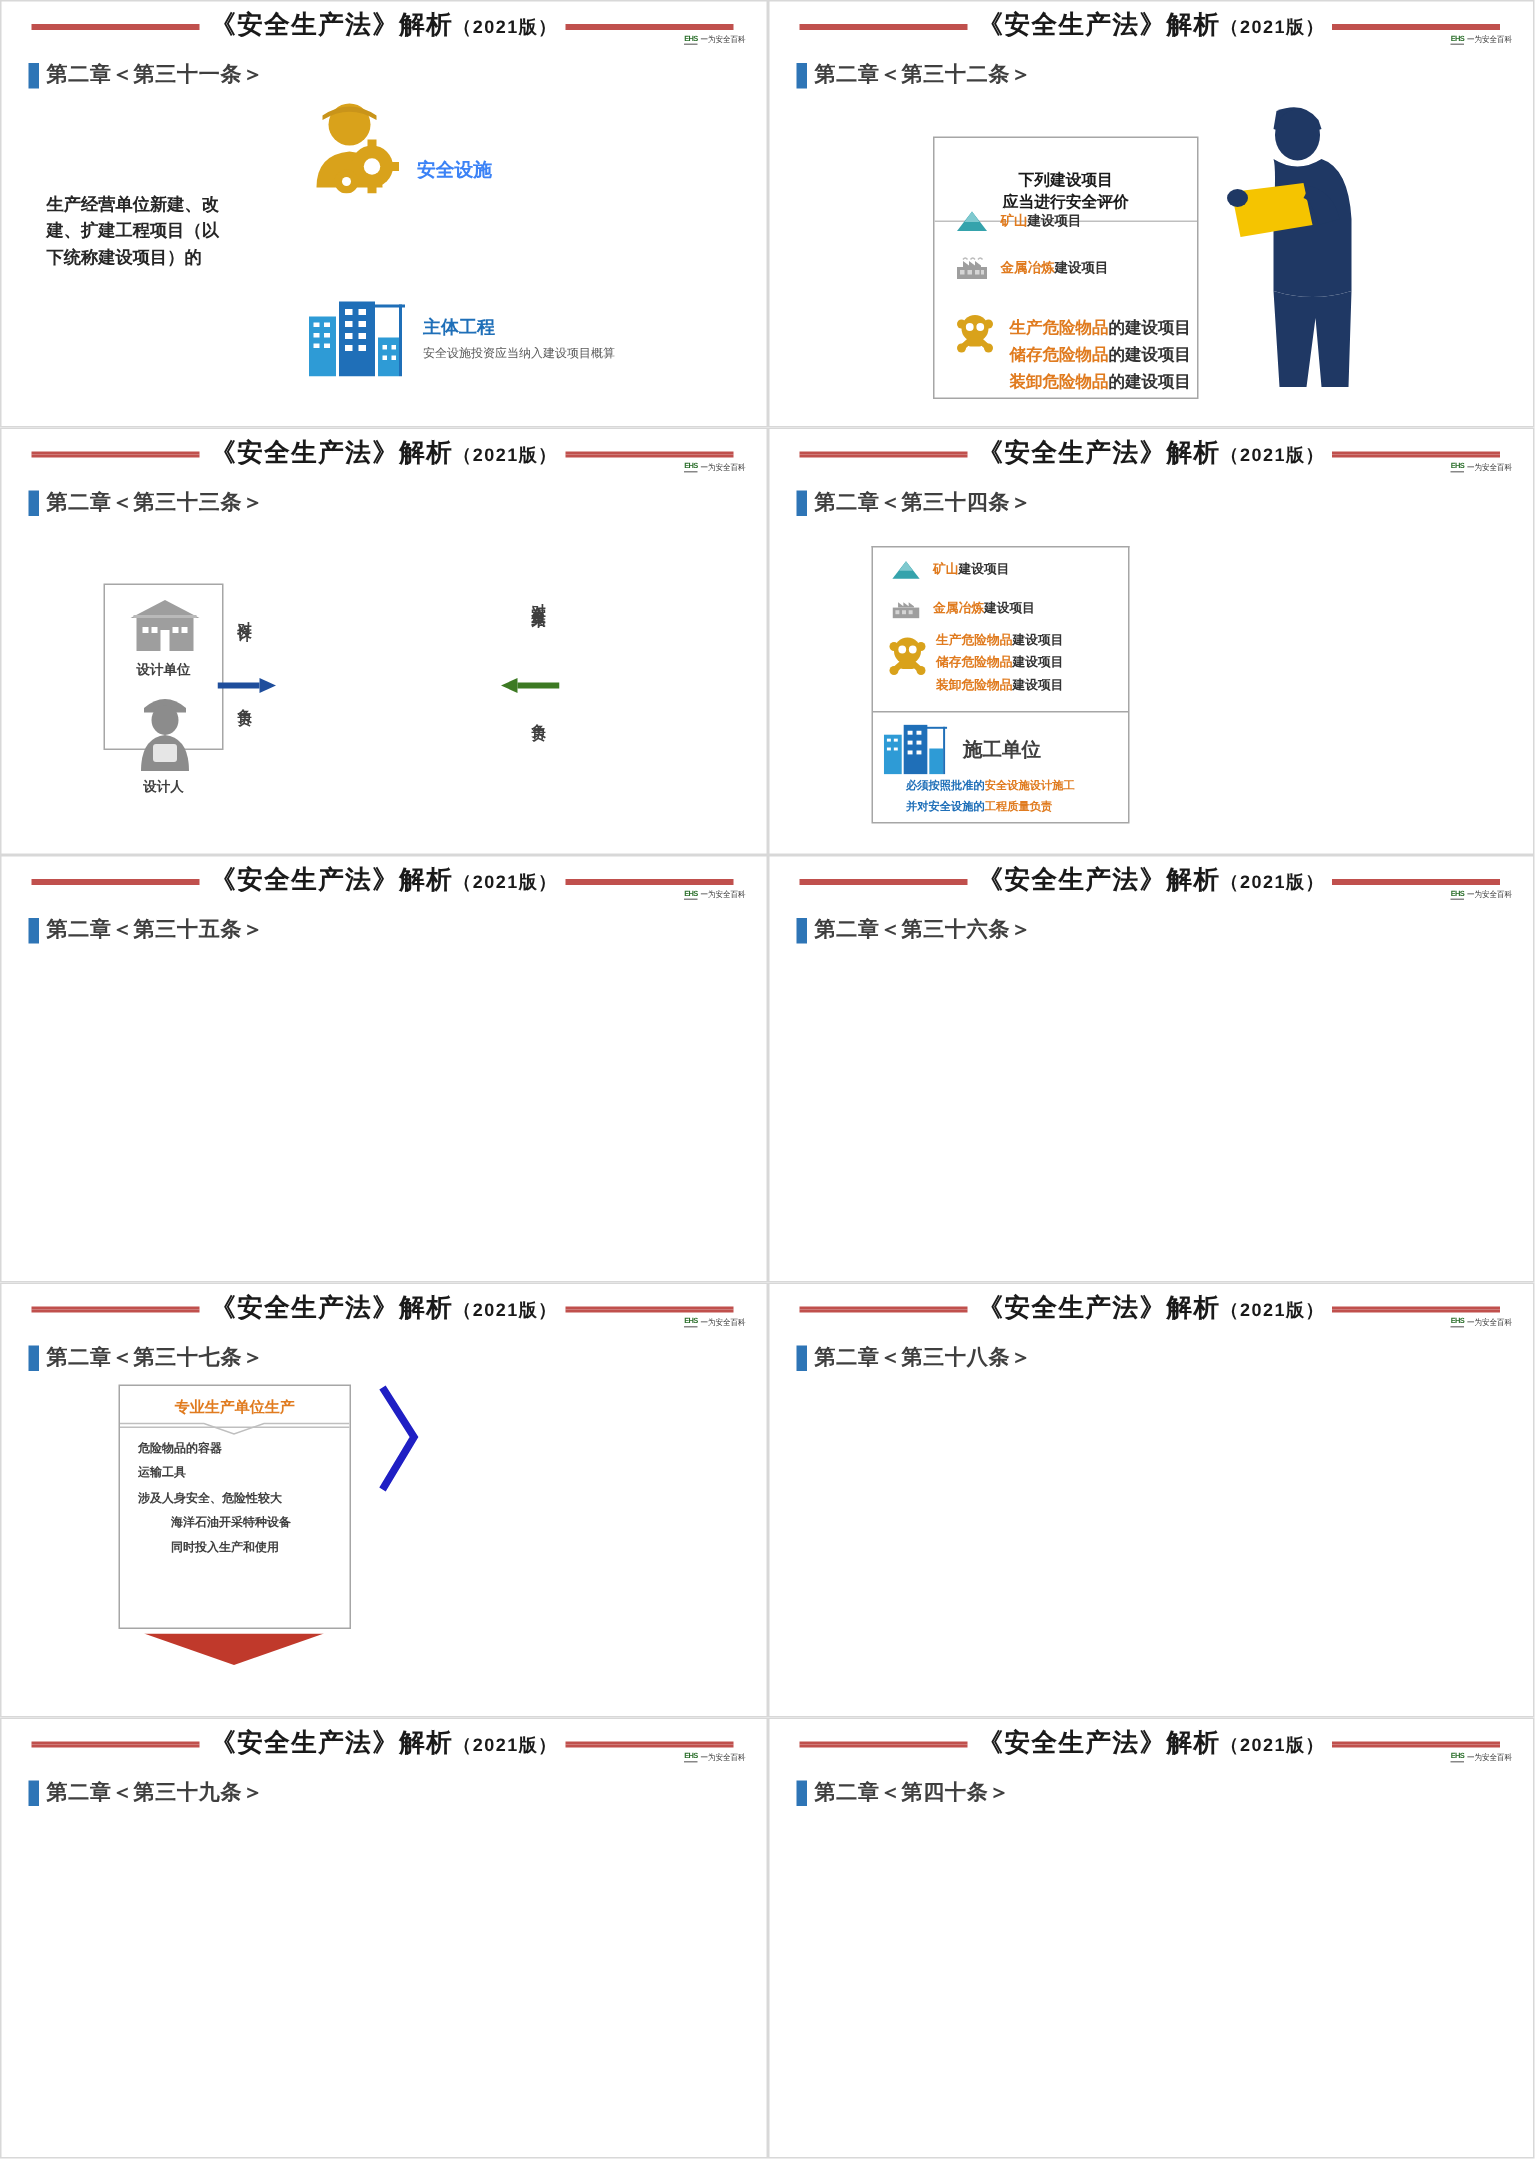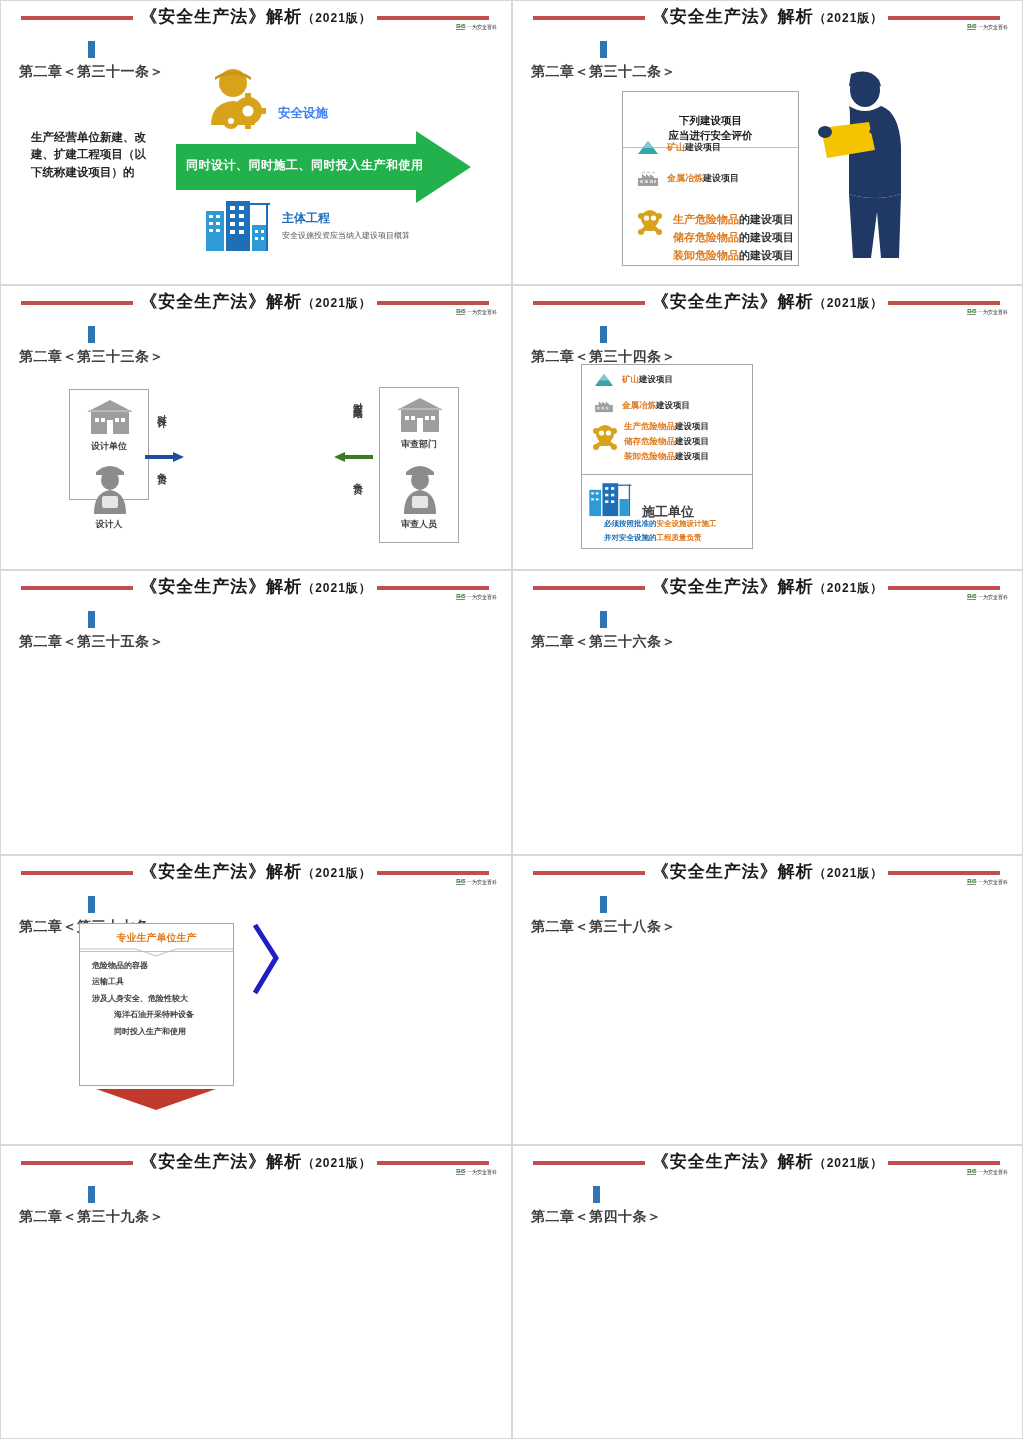--- a/index.html
+++ b/index.html
@@ -15,21 +15,21 @@
   .hdr { position:absolute; left:0; top:0; width:100%; height:34px; }
   .hdr .rule-l, .hdr .rule-r { position:absolute; top:15px; height:0; border-top:2px solid #c0504d; border-bottom:2px solid #c0504d; }
   .hdr .rule-l { left:20px; width:112px; }
   .hdr .rule-r { right:22px; width:112px; }
   .hdr .ttl { position:absolute; left:0; right:0; top:4px; text-align:center; font-size:17px; font-weight:bold; color:#1a1a1a; letter-spacing:1px; }
   .hdr .ttl .yr { font-size:12px; letter-spacing:1px; }
   .brand { position:absolute; right:14px; top:22px; font-size:5px; color:#555; display:flex; align-items:center; gap:2px; white-space:nowrap; }
   .brand .eh { color:#2a6e2a; font-weight:bold; letter-spacing:-.5px; border-bottom:1px solid #888; }
   .brand .bn { color:#333; transform:scaleY(1.1); }
   
-  .chap { position:absolute; left:18px; top:40px; display:flex; align-items:center; gap:5px;flex-direction:column; }
+  .chap { position:absolute; left:18px; top:40px; display:flex; align-items:center; gap:5px; }
   .chap .bar { width:7px; height:17px; background:#2e75b6; }
   .chap .txt { font-size:14px; font-weight:bold; color:#3f3f3f; letter-spacing:.5px; }
   
   .orange { color:#e07b1f; }
   .ob { color:#e07b1f; font-weight:bold; }
   .dk { color:#333; font-weight:bold; }
   .blue { color:#1f6fb8; }
   .box { border:1px solid #a6a6a6; background:#fff; }
 
   
@@ -87,25 +87,20 @@
           <rect x="44" y="26" width="6" height="6"></rect>
           <rect x="44" y="56" width="6" height="6"></rect>
           <rect x="29" y="41" width="6" height="6"></rect>
           <rect x="59" y="41" width="6" height="6"></rect>
         </g>
       <circle cx="30" cy="54" r="8" fill="#d9a21b"></circle>
         <circle cx="30" cy="54" r="3" fill="#fff"></circle>
     </svg>
     <div class="s1-t1">安全设施</div>
 
-    <div class="s1-arrow">
-      <div class="shaft"></div>
-      <div class="head"></div>
-      <div class="lbl">同时设计、同时施工、同时投入生产和使用</div>
-    </div>
 
     <svg class="s1-bl" width="70" height="52" viewBox="0 0 70 52">
       <rect x="2" y="12" width="18" height="40" fill="#2e9bd6"></rect>
       <rect x="22" y="2" width="24" height="50" fill="#1f6fb8"></rect>
       <rect x="48" y="26" width="14" height="26" fill="#2e9bd6"></rect>
       <g fill="#fff">
           <rect x="5" y="16" width="4" height="3"></rect>
           <rect x="12" y="16" width="4" height="3"></rect>
           <rect x="5" y="23" width="4" height="3"></rect>
           <rect x="12" y="23" width="4" height="3"></rect>
@@ -255,42 +250,20 @@
         <path d="M28 1 L39 6 L28 11z" fill="#1f4e9c"></path>
       </svg>
 
     <div style="position:absolute;left:350px;top:108px;" class="vtxt">对审查结果</div>
     <div style="position:absolute;left:350px;top:188px;" class="vtxt">负责</div>
     <svg style="position:absolute;left:332px;top:165px;" width="40" height="12" viewBox="0 0 40 12">
         <rect x="12" y="4" width="28" height="4" fill="#3d7a23"></rect>
         <path d="M12 1 L1 6 L12 11z" fill="#3d7a23"></path>
       </svg>
 
-    <div class="box" style="position:absolute;left:378px;top:101px;width:80px;height:156px;">
-      <svg style="position:absolute;left:15px;top:8px;" width="50" height="38" viewBox="0 0 50 38">
-        <path d="M25 2 L48 14 L2 14z" fill="#9e9e9e"></path>
-          <rect x="6" y="14" width="38" height="22" fill="#9e9e9e"></rect>
-        <rect x="22" y="22" width="6" height="14" fill="#fff"></rect>
-          <g fill="#fff">
-            <rect x="10" y="20" width="4" height="4"></rect>
-            <rect x="16" y="20" width="4" height="4"></rect>
-            <rect x="30" y="20" width="4" height="4"></rect>
-            <rect x="36" y="20" width="4" height="4"></rect>
-          </g>
-        <rect x="4" y="12" width="42" height="2" fill="#b9b9b9"></rect>
-      </svg>
-      <div class="s3-lbl" style="top:50px;">审查部门</div>
-      <svg style="position:absolute;left:18px;top:70px;" width="44" height="58" viewBox="0 0 44 58">
-        <path d="M8 14 q14 -12 28 0 l0 3 l-28 0z" fill="#8c8c8c"></path>
-        <ellipse cx="22" cy="22" rx="9" ry="10" fill="#8c8c8c"></ellipse>
-        <path d="M6 56 q0 -22 16 -24 q16 2 16 24z" fill="#8c8c8c"></path>
-        <rect x="14" y="38" width="16" height="12" rx="2" fill="#e6e6e6"></rect>
-      </svg>
-      <div class="s3-lbl" style="top:130px;">审查人员</div>
-    </div>
   </div>
 
   <div class="slide">
     <div class="hdr">
       <div class="rule-l"></div>
       <div class="rule-r"></div>
       <div class="ttl"><span>《安全生产法》解析</span><span class="yr">（2021版）</span></div>
       <div class="brand">
           <span class="eh">EHS</span>
           <span class="bn">一为安全百科</span>
@@ -354,21 +327,21 @@
             <rect x="26" y="8" width="5" height="4"></rect>
             <rect x="35" y="8" width="5" height="4"></rect>
             <rect x="26" y="18" width="5" height="4"></rect>
             <rect x="35" y="18" width="5" height="4"></rect>
             <rect x="26" y="28" width="5" height="4"></rect>
             <rect x="35" y="28" width="5" height="4"></rect>
           </g>
         <rect x="62" y="4" width="2" height="48" fill="#1f6fb8"></rect>
           <rect x="44" y="4" width="22" height="2" fill="#1f6fb8"></rect>
       </svg>
-      <div style="position:absolute;left:60px;top:28px;font-size:13px;font-weight:bold;color:#3f3f3f;">施工单位</div>
+      <div style="position:absolute;left:60px;top:16px;font-size:13px;font-weight:bold;color:#3f3f3f;">施工单位</div>
       <div style="position:absolute;left:22px;top:42px;font-size:7.5px;font-weight:bold;line-height:1.85;">
         <div><span class="blue">必须按照批准的</span><span class="orange">安全设施设计施工</span></div>
         <div><span class="blue">并对安全设施的</span><span class="orange">工程质量负责</span></div>
       </div>
     </div>
 
   </div>
 
   <div class="slide">
     <div class="hdr">

